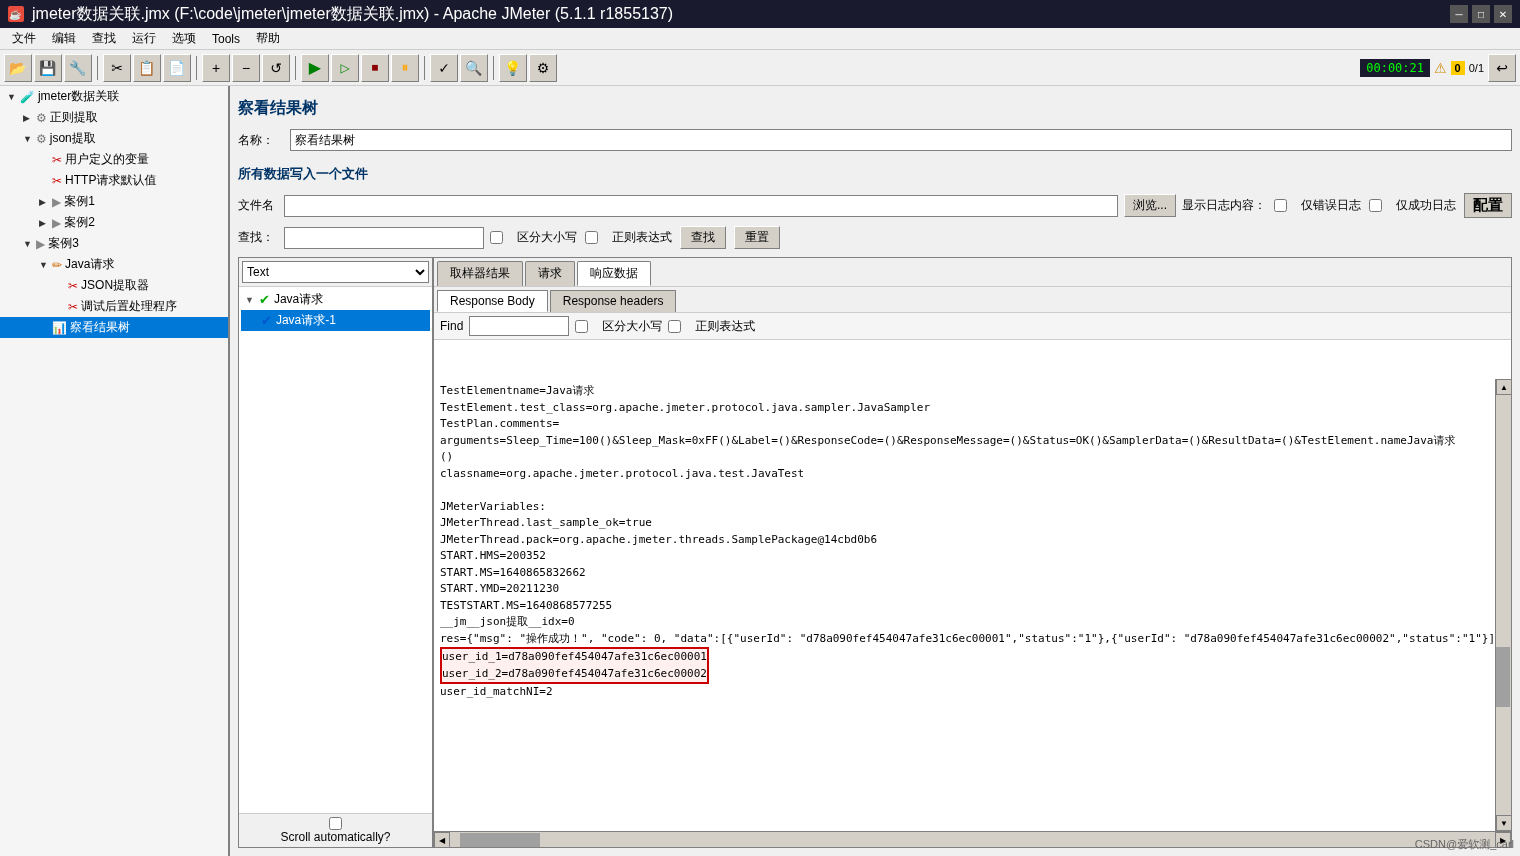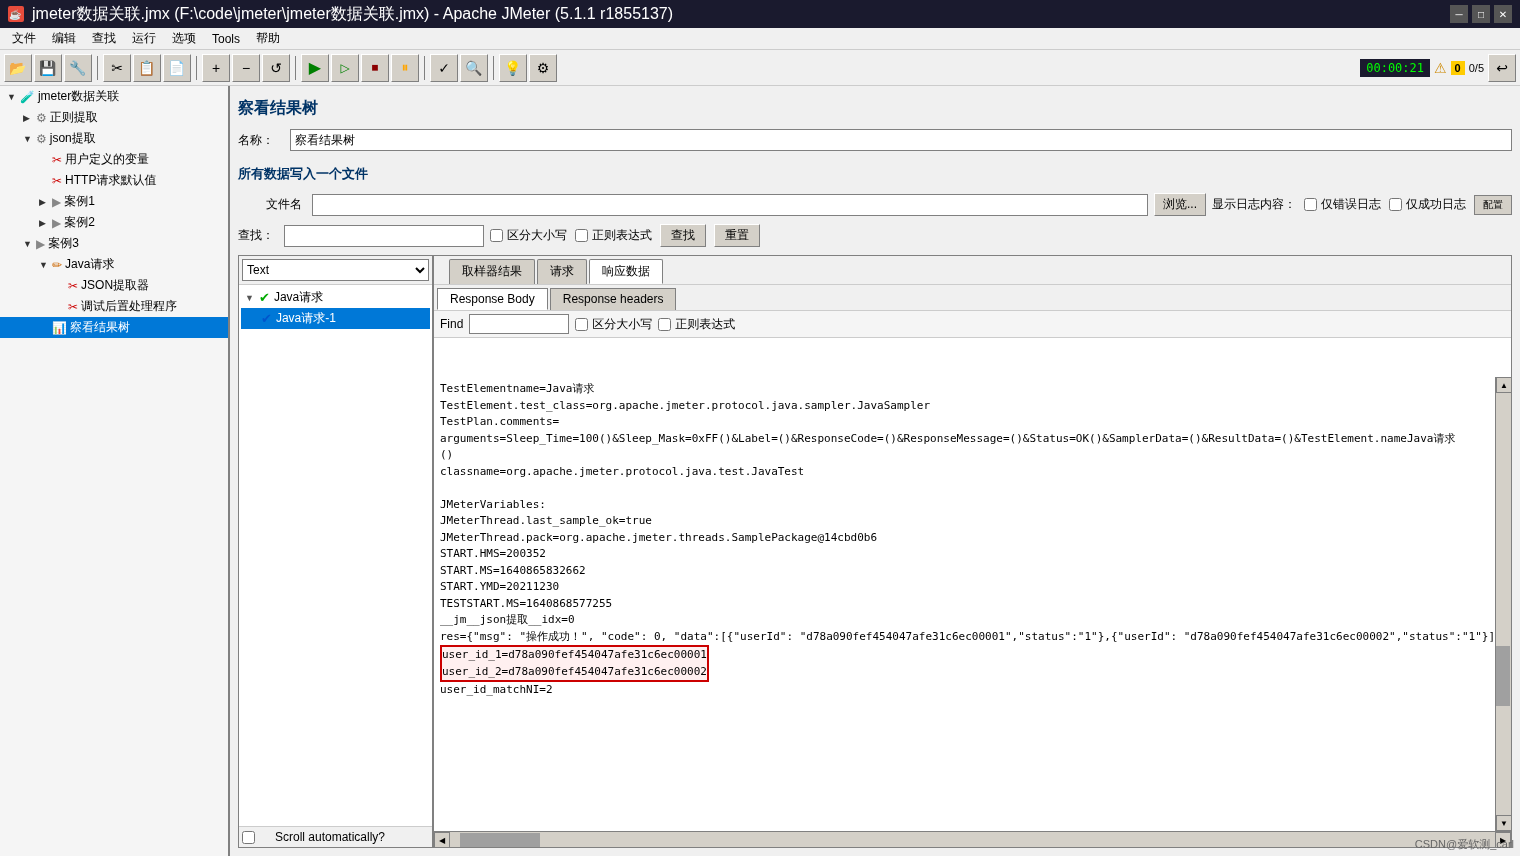--- a/index.html
+++ b/index.html
@@ -127,26 +127,26 @@
       font-weight: bold;
       color: #003366;
       margin: 4px 0 4px 0;
     }
 
     .file-row {
       display: flex;
       align-items: center;
       gap: 6px;
     }
-    .file-label { width: 40px; font-size: 12px; margin-left: 28px; }
+    .file-label { width: 40px; font-size: 12px; }
     .file-input { flex: 1; height: 22px; border: 1px solid #808080; background: white; padding: 0 4px; font-size: 12px; }
     .browse-btn { padding: 2px 8px; background: #d4d0c8; border: 1px solid #808080; border-top-color: #fff; border-left-color: #fff; cursor: pointer; font-size: 12px; }
     .log-options { display: flex; align-items: center; gap: 8px; font-size: 12px; }
-    .checkbox-label { display: flex; align-items: center; gap: 4px; }
-    .config-btn { padding: 2px 8px; background: #d4d0c8; border: 1px solid #808080; cursor: pointer; font-size: 10px; }
+    .checkbox-label { display: flex; align-items: center; gap: 14px; }
+    .config-btn { padding: 2px 8px; background: #d4d0c8; border: 1px solid #808080; cursor: pointer; font-size: 15px; font-weight: bold; }
 
     .search-row {
       display: flex;
       align-items: center;
       gap: 6px;
       margin: 2px 0;
     }
     .search-label { width: 40px; font-size: 12px; }
     .search-input { width: 200px; height: 22px; border: 1px solid #808080; background: white; padding: 0 4px; font-size: 12px; }
     .search-options { display: flex; align-items: center; gap: 8px; font-size: 12px; }
@@ -206,36 +206,37 @@
     .result-item .check-green { color: #00aa00; font-size: 13px; }
     .result-item .check-blue { color: #0055cc; font-size: 13px; }
 
     .scroll-auto-row {
       padding: 3px;
       background: #f0f0f0;
       border-top: 1px solid #ccc;
       font-size: 12px;
       display: flex;
       align-items: center;
-      gap: 20px;
+      gap: 0;
+      flex-direction: column;
     }
 
     .results-right {
       flex: 1;
       display: flex;
       flex-direction: column;
       overflow: hidden;
     }
 
     
     .tab-bar {
       display: flex;
       background: #f0f0f0;
       border-bottom: 1px solid #ccc;
-      padding: 3px 15px 0;
+      padding: 3px 3px 0;
       gap: 2px;
     }
     .tab {
       padding: 3px 12px;
       background: #d4d0c8;
       border: 1px solid #808080;
       border-bottom: none;
       cursor: pointer;
       font-size: 12px;
       border-top-left-radius: 2px;
@@ -378,21 +379,21 @@
   <div class="toolbar-sep"></div>
   <button class="toolbar-btn">✓</button>
   <button class="toolbar-btn">🔍</button>
   <div class="toolbar-sep"></div>
   <button class="toolbar-btn">💡</button>
   <button class="toolbar-btn">⚙</button>
   <div class="toolbar-right">
     <div class="time-display">00:00:21</div>
     <span style="color: #cc8800; font-size: 14px;">⚠</span>
     <span class="warning-badge">0</span>
-    <span class="counter">0/5</span>
+    <span class="counter">0/1</span>
     <button class="toolbar-btn">↩</button>
   </div>
 </div>
 
 <div class="main-container">
 
   <div class="sidebar">
 
     <div class="tree-item">
       <span class="indent" style="width:0px"></span>

